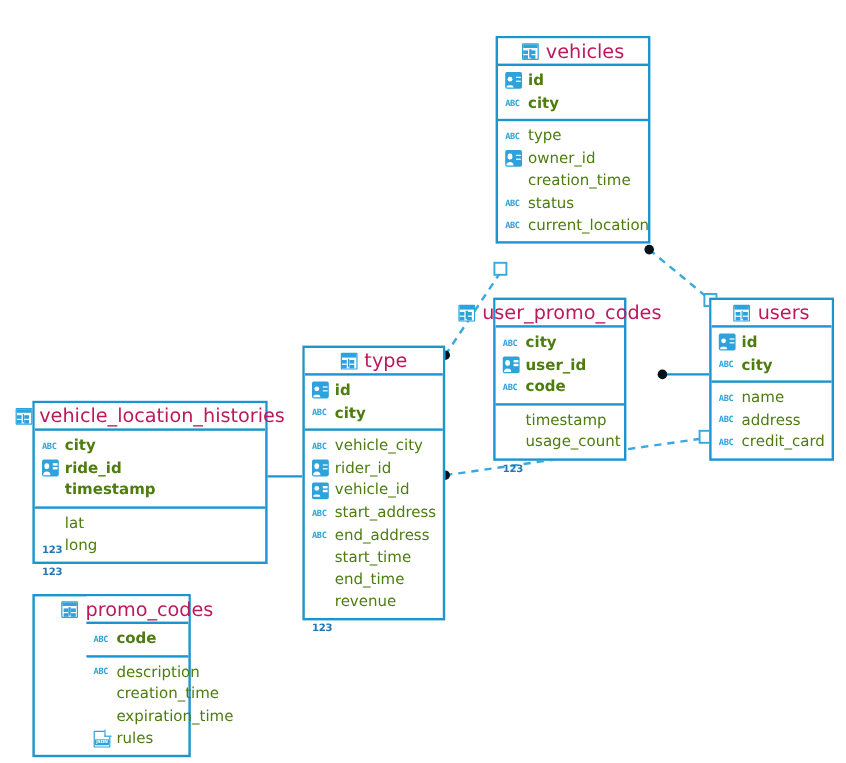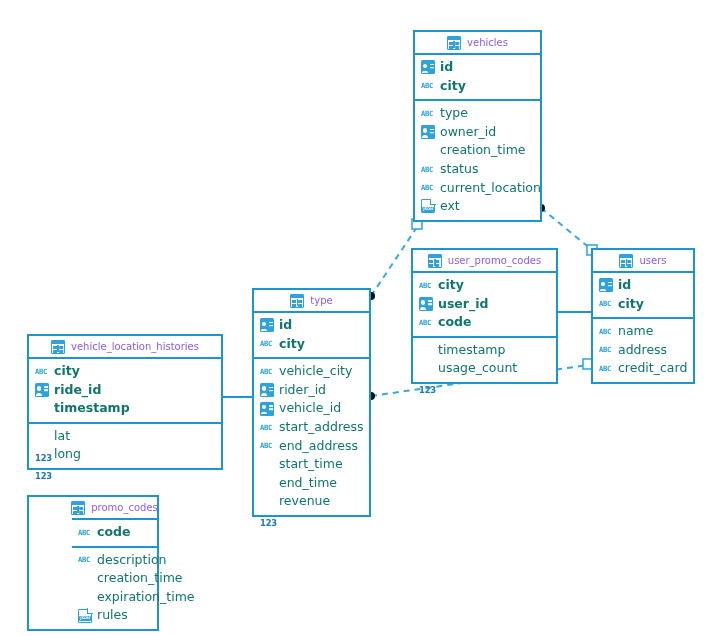--- a/index.html
+++ b/index.html
@@ -21,30 +21,30 @@
   .tbl-header{
     height:23px;
     display:flex;align-items:center;justify-content:center;
     gap:6px;
     border-bottom:2px solid #1C94CF;
     background:#ffffff;
     box-sizing:border-box;
     padding:0 6px;
   }
   .tbl-title{
-    font-size:10px;color:#8b5cf6;white-space:nowrap;line-height:1;
+    font-size:16px;color:#be185d;white-space:nowrap;line-height:1;
   }
   .section{padding:3px 0 4px 0;box-sizing:border-box;}
   .section.keys{border-bottom:2px solid #1C94CF;}
   .row{
     display:flex;align-items:center;gap:5px;
     height:18.6px;padding:0 6px;box-sizing:border-box;
     white-space:nowrap;
   }
-  .col-name{font-size:12.5px;color:#0f766e;line-height:1;}
+  .col-name{font-size:12.5px;color:#4d7c0f;line-height:1;}
   .row.key .col-name{font-weight:bold;}
 
   
   .ic{width:14px;height:14px;flex:0 0 14px;display:block;position:relative;}
 
   
   .ic-table{
     border:1.6px solid #2EA3DB;border-radius:1px;box-sizing:border-box;
     background:#ffffff;
   }
@@ -186,30 +186,23 @@
             <span>ABC</span>
           </span>
           <span class="col-name">status</span>
         </div>
         <div class="row">
           <span class="ic ic-abc">
             <span>ABC</span>
           </span>
           <span class="col-name">current_location</span>
         </div>
-        <div class="row">
-          <span class="ic ic-json">
-            <i></i>
-            <b></b>
-          </span>
-          <span class="col-name">ext</span>
-        </div>
-      </div>
-    </div>
-    <div class="table-box" style="left: 411px; top: 248px; width: 147px;">
+      </div>
+    </div>
+    <div class="table-box" style="left: 411px; top: 248px; width: 111px;">
       <div class="tbl-header">
         <span class="ic ic-table"><i></i><b></b></span>
         <span class="tbl-title">user_promo_codes</span>
       </div>
       <div class="section keys">
         <div class="row key">
           <span class="ic ic-abc">
             <span>ABC</span>
           </span>
           <span class="col-name">city</span>

